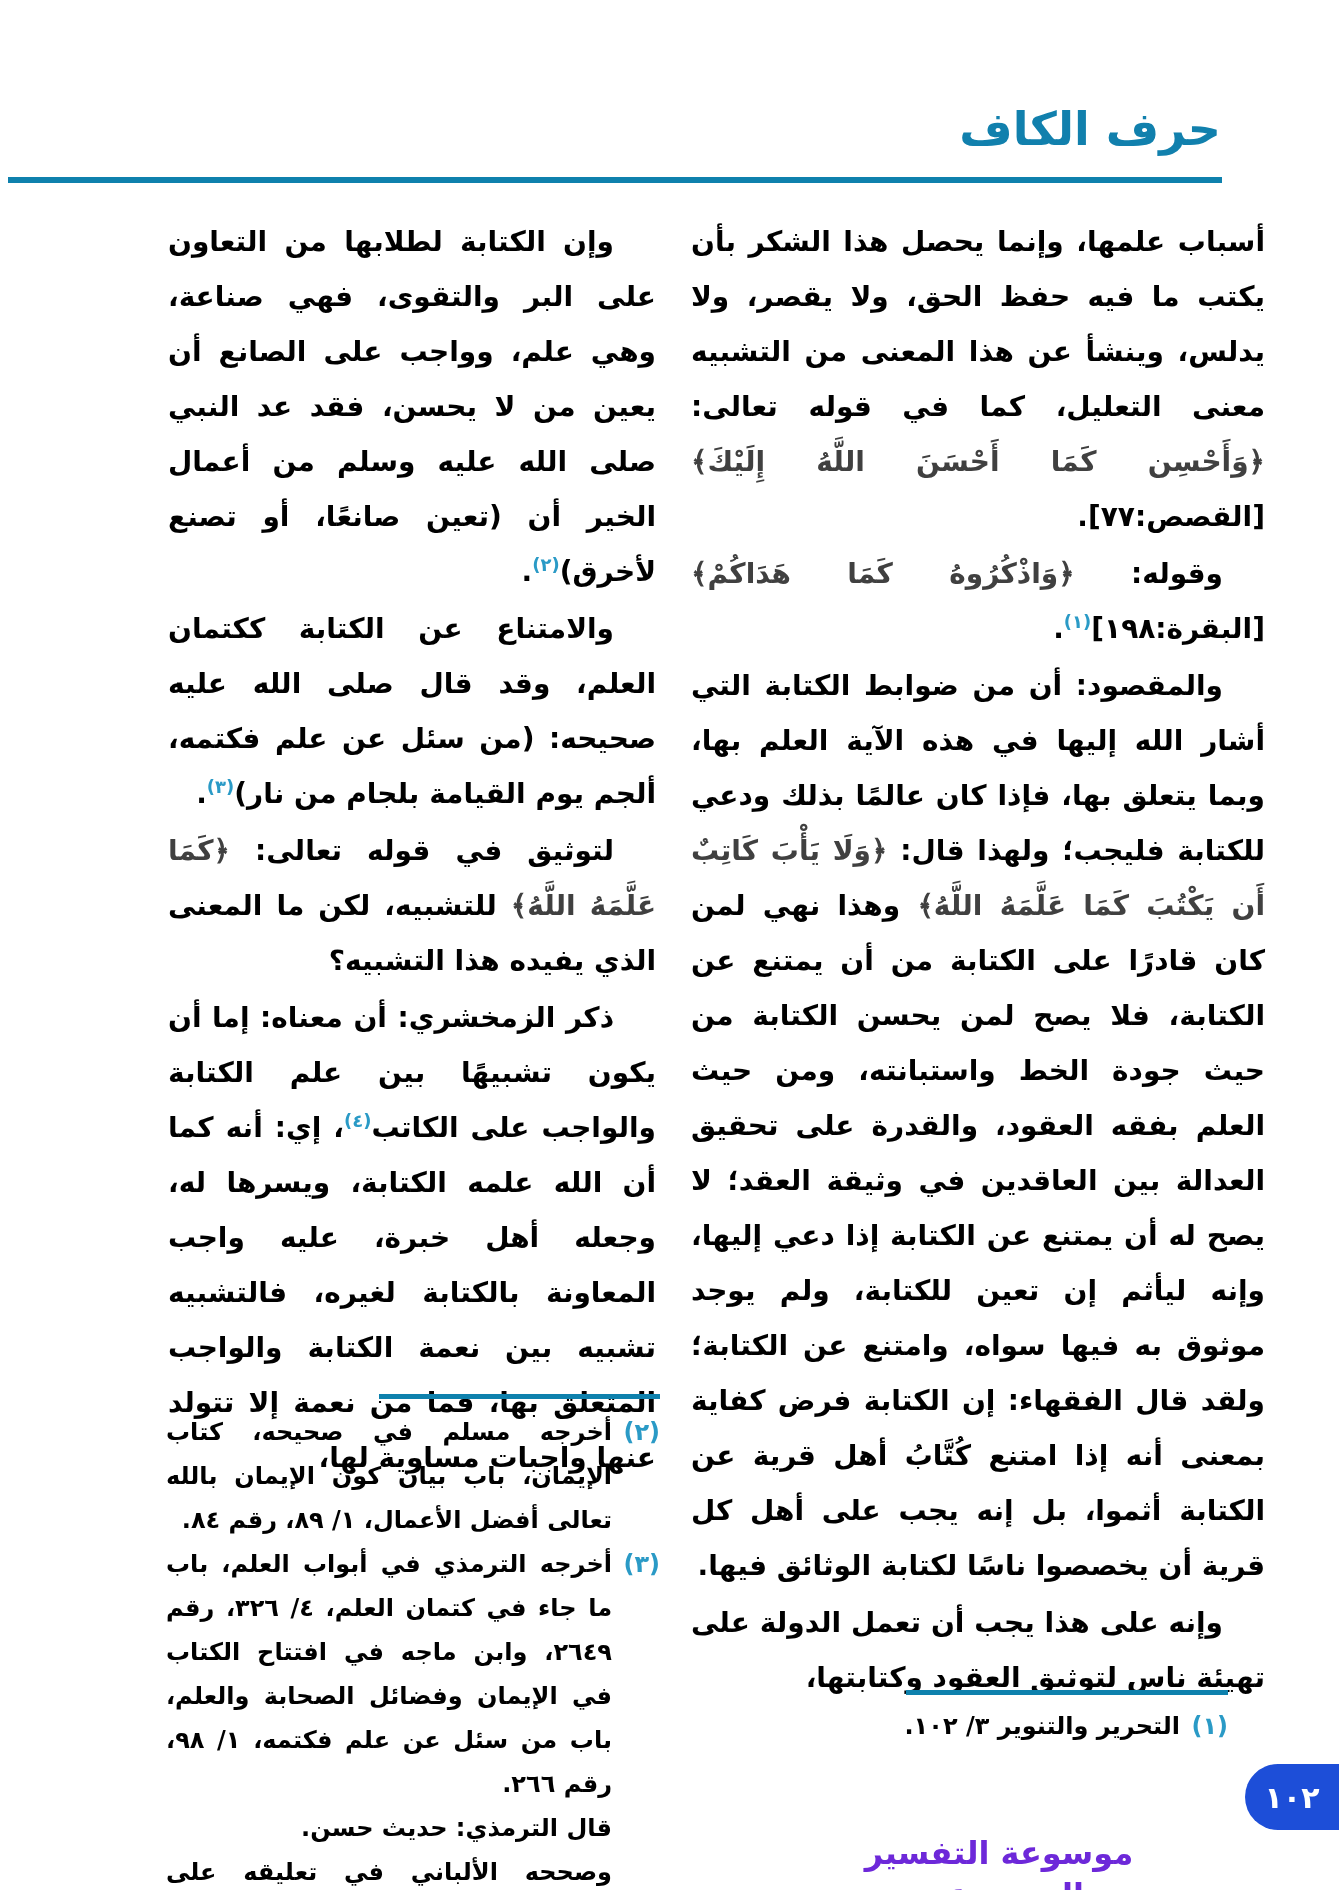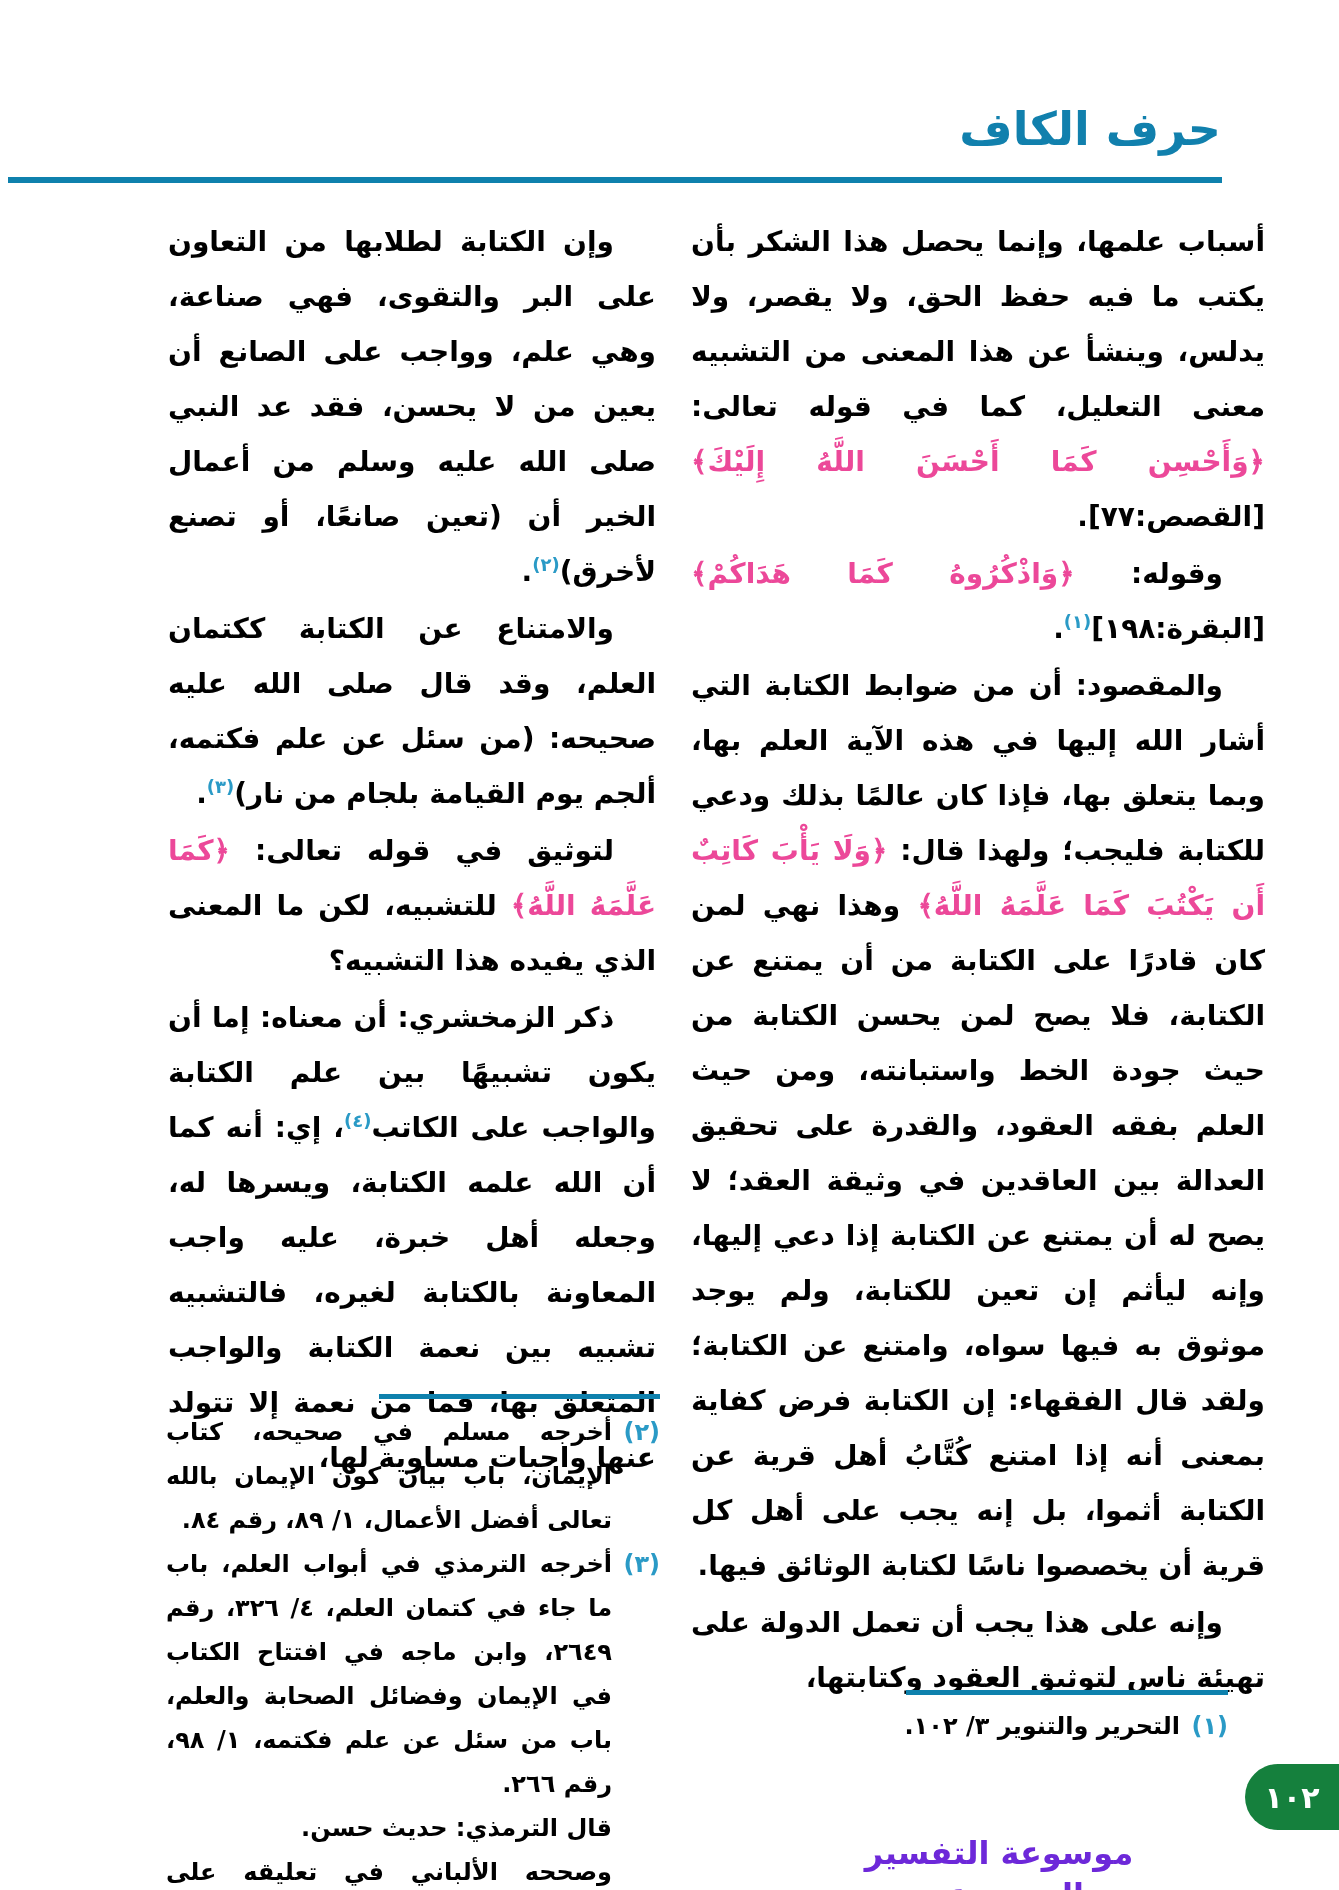--- a/index.html
+++ b/index.html
@@ -21,21 +21,21 @@
   }
   .col {
     position:absolute; top:212px;
     font-size:28px; line-height:55px; font-weight:bold;
     text-align:justify;
   }
   .col-right { right:72px; width:578px; }
   .col-left  { left:166px; width:492px; }
   .para { margin:2px; }
   .para.indent { text-indent:42px; }
-  .quran { color:#ec4899; }
+  .quran { color:#404040; }
   sup.fnref {
     color:#2a9ac6; font-size:18px; line-height:0;
     vertical-align:super; font-weight:bold;
   }
   .fn-rule { position:absolute; height:5px; background:#0e81ad; }
   #fn-rule-right { top:1690px; right:111px; width:322px; }
   #fn-rule-left  { top:1394px; right:679px; width:281px; }
   .footnotes {
     position:absolute; font-size:24px; line-height:44px;
     font-weight:bold; text-align:justify;
@@ -46,21 +46,21 @@
   .fn-num  { position:absolute; right:0; top:0; color:#2a9ac6; }
   .fn-line { }
   .logo {
     position:absolute; top:1832px; right:172px; width:336px;
     text-align:center; color:#6d28d9; font-weight:bold;
   }
   .logo-line1 { font-size:32px; line-height:42px; }
   .logo-line2 { font-size:12px; line-height:26px; }
   .page-badge {
     position:absolute; top:1764px; right:0; width:94px; height:66px;
-    background:#15803d; border-radius:33px 0 0 33px;
+    background:#1d4ed8; border-radius:33px 0 0 33px;
     color:#ffffff; font-size:30px; font-weight:bold; letter-spacing:4px;
     display:flex; align-items:center; justify-content:center;
   }
 </style>
 </head>
 <body>
 
 <div class="page">
 
   <div class="header-title">حرف الكاف</div>

